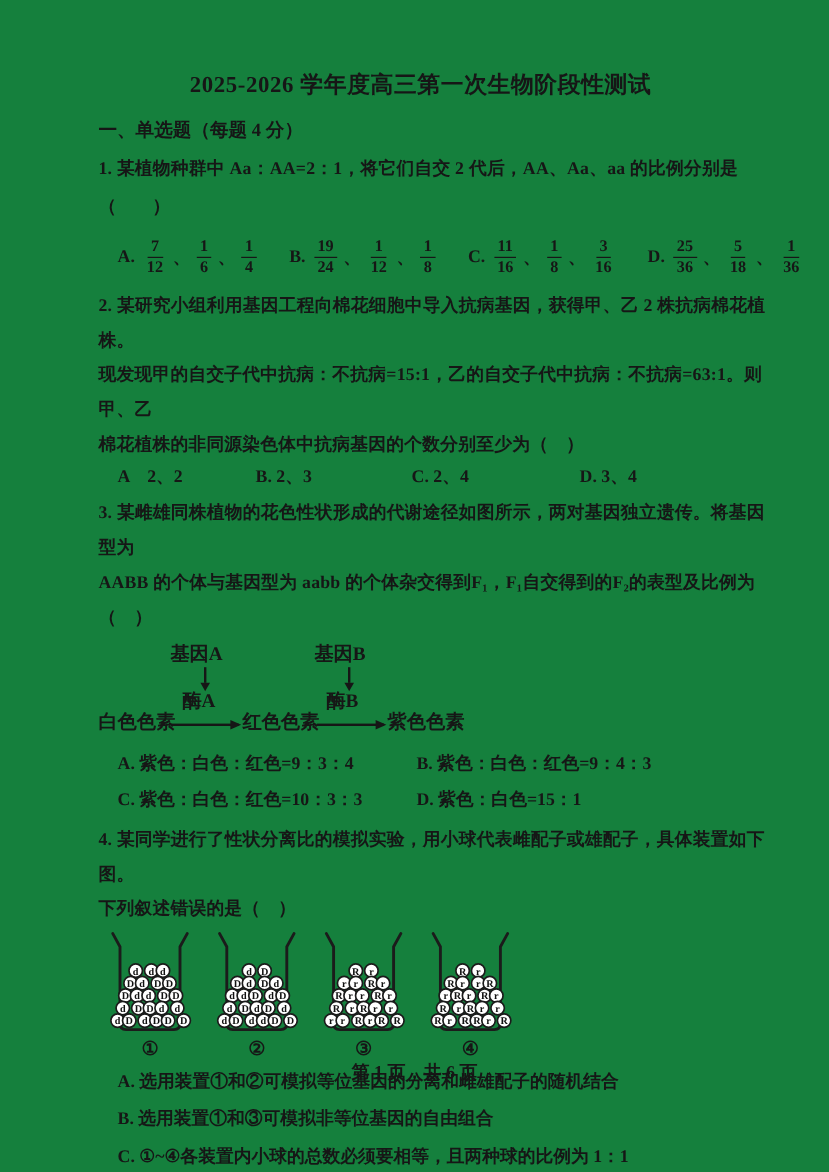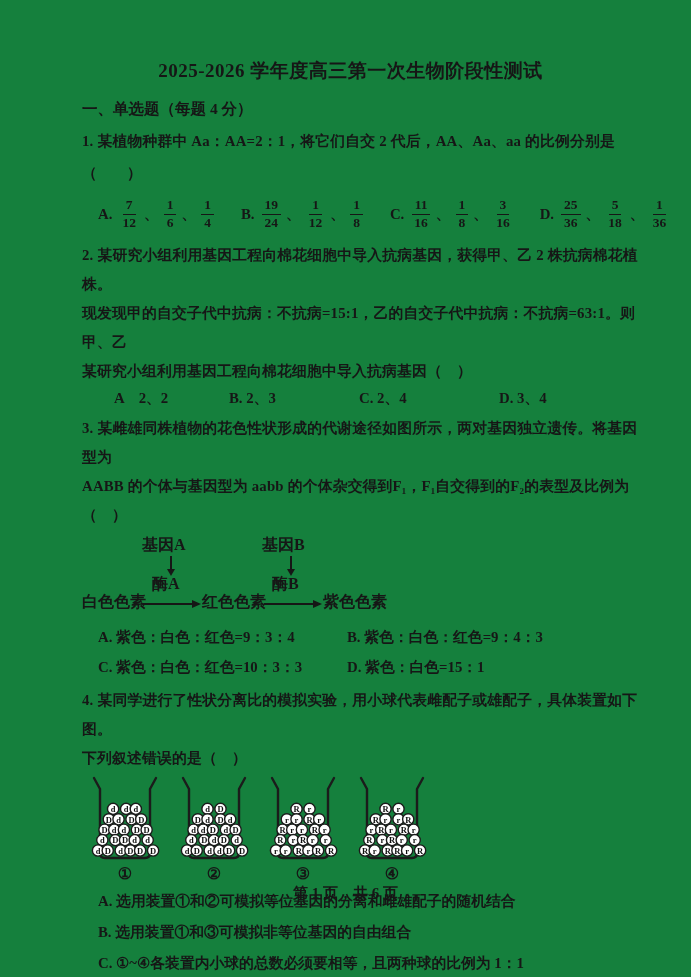--- a/index.html
+++ b/index.html
@@ -32,21 +32,21 @@
     margin-left:16px; height:50px; margin-bottom:2px;
   }
   .opt-frac { display:flex; align-items:center; gap:4px; font-size:14.8px; }
   .opt-frac .opt-label { margin-right:3px; }
   .frac { display:inline-flex; flex-direction:column; align-items:center; line-height:1.1; font-size:13.5px; }
   .frac .num { padding:0 3px 1px 3px; border-bottom:1.7px solid #161616; }
   .frac .den { padding:1px 3px 0 3px; }
   .sep { padding:0 1px; }
 
   
-  .q2-opts { display:flex; margin-left:32px; font-size:14.8px; line-height:21px; margin-top:2px; }
+  .q2-opts { display:flex; margin-left:16px; font-size:14.8px; line-height:21px; margin-top:2px; }
   .q2-opts span { white-space:pre; }
   .q2-opts span:nth-child(1){ width:115px; }
   .q2-opts span:nth-child(2){ width:130px; }
   .q2-opts span:nth-child(3){ width:140px; }
 
   .q3-opts { display:grid; grid-template-columns:249px 1fr; margin-left:16px; font-size:14.8px; line-height:30px; margin-top:3px; white-space:pre; }
   .q4-opts { margin-left:16px; font-size:14.8px; line-height:31px; margin-top:3px; }
   .q4-opts div { white-space:pre-wrap; }
 
   
@@ -153,21 +153,21 @@
         <span class="sep">、</span>
         <span class="frac">
           <span class="num">1</span>
           <span class="den">36</span>
         </span>
       </div>
     </div>
 
   <div class="stem stem-wide">2. 某研究小组利用基因工程向棉花细胞中导入抗病基因，获得甲、乙 2 株抗病棉花植株。</div>
   <div class="stem stem-wide">现发现甲的自交子代中抗病：不抗病=15:1，乙的自交子代中抗病：不抗病=63:1。则甲、乙</div>
-  <div class="stem stem-wide">某研究小组利用基因工程向棉花细胞中导入抗病基因（　）</div>
+  <div class="stem stem-wide">棉花植株的非同源染色体中抗病基因的个数分别至少为（　）</div>
   <div class="q2-opts">
     <span>A　2、2</span>
     <span>B. 2、3</span>
     <span>C. 2、4</span>
     <span>D. 3、4</span>
   </div>
 
   <div class="stem stem-wide" style="margin-top:5px">3. 某雌雄同株植物的花色性状形成的代谢途径如图所示，两对基因独立遗传。将基因型为</div>
   <div class="stem stem-wide">AABB 的个体与基因型为 aabb 的个体杂交得到F₁，F₁自交得到的F₂的表型及比例为（　）</div>
 

